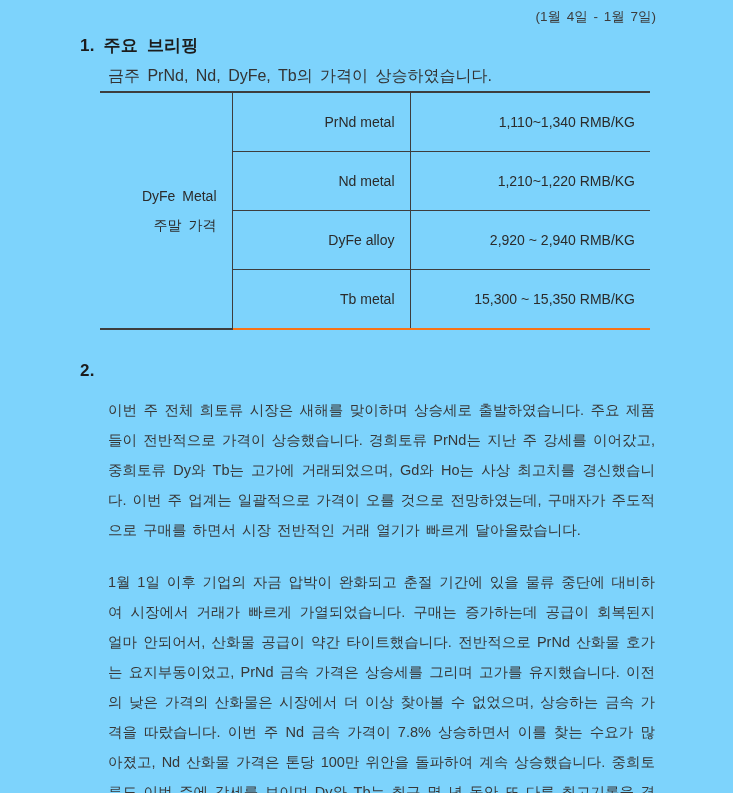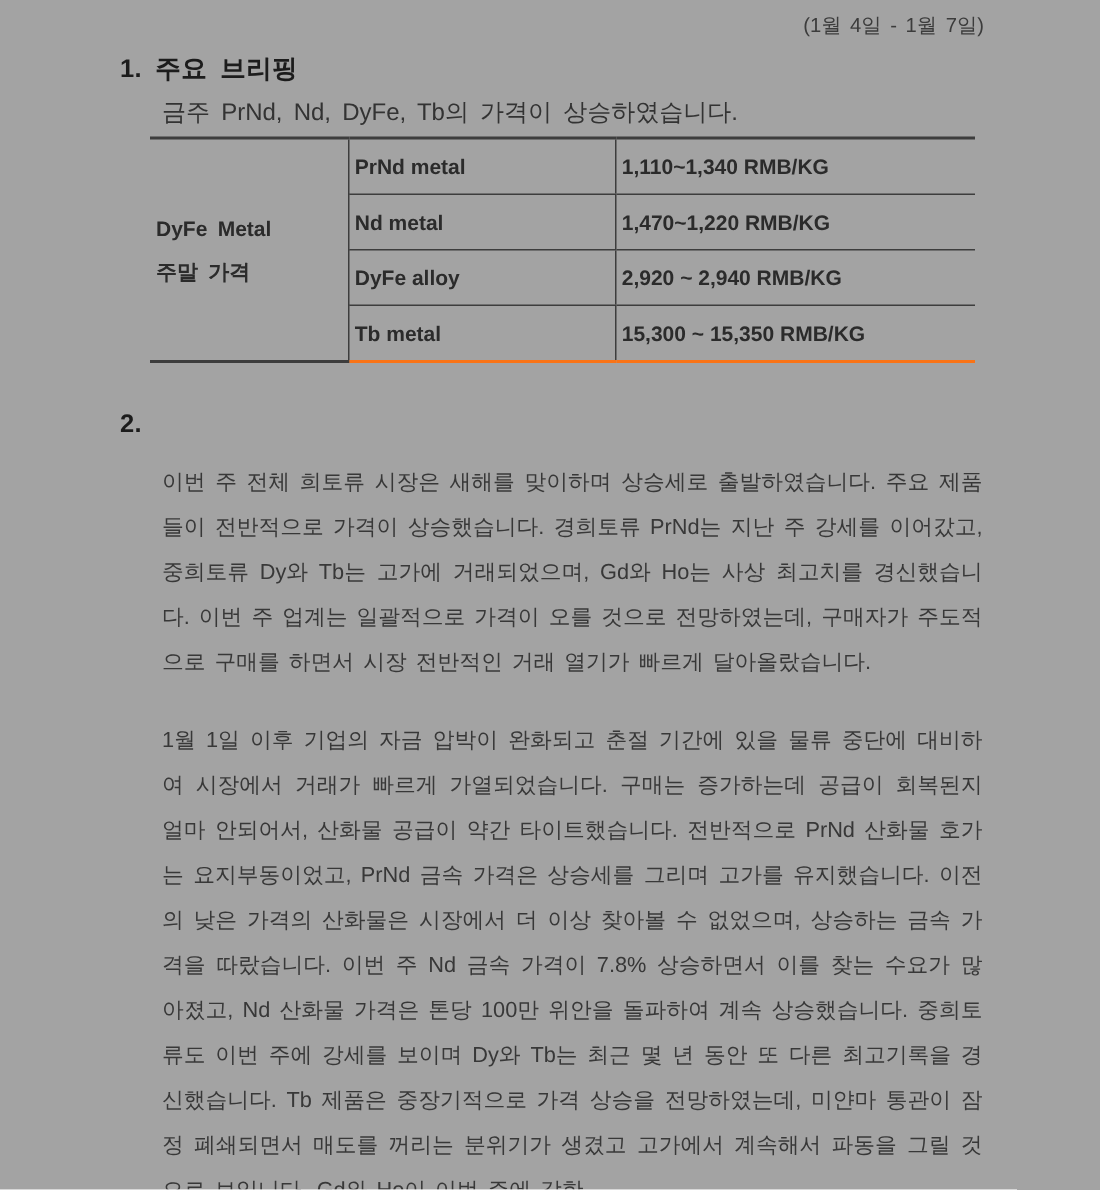--- a/index.html
+++ b/index.html
@@ -1,19 +1,19 @@
 <!DOCTYPE html>
 <html><head>
 <meta charset="utf-8">
 <style>
   html,body { margin:0; padding:0; background:#ffffff; }
   .page {
     position:relative;
     width:733px; height:793px;
-    background:#a3a3a3;
+    background:#7dd3fc;
     overflow:hidden;
     box-sizing:border-box;
     font-family:"Liberation Sans","DejaVu Sans",sans-serif;
     color:#333333;
   }
   .date-row {
     padding-top:8px;
     padding-right:77px;
     text-align:right;
     font-size:13.5px;
@@ -43,21 +43,21 @@
     word-spacing:3px;
   }
   .table-wrap { margin-top:5px; margin-left:100px; }
   table.price-table {
     width:550px;
     border-collapse:collapse;
     table-layout:fixed;
     font-size:14px;
     color:#2b2b2b;
   }
-  .price-table td { height:28px; padding:4px; text-align:left; vertical-align:middle;font-weight:bold; }
+  .price-table td { height:28px; padding:15px; text-align:right; vertical-align:middle; }
   .price-table col.c1 { width:132px; }
   .price-table col.c2 { width:178px; }
   .price-table col.c3 { width:240px; }
   td.src-cell {
     border-top:2px solid #3d3d3d;
     border-bottom:2px solid #3d3d3d;
     border-right:1px solid #3d3d3d;
     line-height:29px;
     word-spacing:3px;
   }
@@ -101,21 +101,21 @@
         <tr class="first">
           <td class="src-cell" rowspan="4">
             <div>DyFe Metal</div>
             <div>주말 가격</div>
           </td>
           <td class="item-cell">PrNd metal</td>
           <td class="price-cell">1,110~1,340 RMB/KG</td>
         </tr>
         <tr>
           <td class="item-cell">Nd metal</td>
-          <td class="price-cell">1,470~1,220 RMB/KG</td>
+          <td class="price-cell">1,210~1,220 RMB/KG</td>
         </tr>
         <tr>
           <td class="item-cell">DyFe alloy</td>
           <td class="price-cell">2,920 ~ 2,940 RMB/KG</td>
         </tr>
         <tr class="last">
           <td class="item-cell">Tb metal</td>
           <td class="price-cell">15,300 ~ 15,350 RMB/KG</td>
         </tr>
       </tbody>

